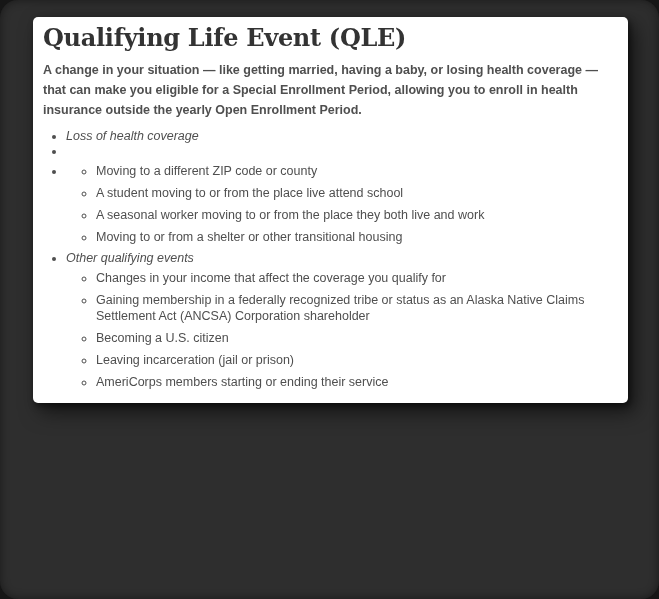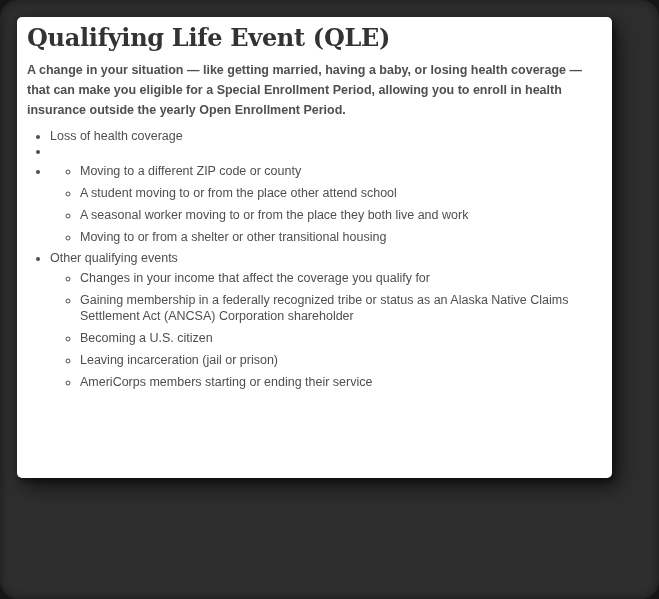--- a/index.html
+++ b/index.html
@@ -16,24 +16,24 @@
   }
   .frame {
     position: absolute;
     inset: 0;
     background: var(--frame, #2e2e2e);
     border-radius: 18px;
     box-shadow: inset 0 0 10px rgba(0,0,0,0.45);
   }
   .card {
     position: absolute;
-    left: 17px;
+    left: 33px;
     top: 17px;
     width: 595px;
-    height: 461px;
+    height: 386px;
     box-sizing: border-box;
     background: var(--card, #ffffff);
     border-radius: 5px;
     box-shadow: 7px 9px 20px rgba(0,0,0,0.55), 2px 3px 6px rgba(0,0,0,0.5);
     padding: 6px 10px 4px 10px;
     overflow: hidden;
   }
   h1.page-title {
     font-family: "DejaVu Serif", "Liberation Serif", serif;
     font-size: 24px;
@@ -56,20 +56,21 @@
     padding: 0 0 0 23px;
     font-size: 12.5px;
     color: var(--body, #4f4f4f);
   }
   li.category {
     line-height: 15px;
     margin: 0;
   }
   .category-label {
     line-height: 15px;
+    font-style: italic;
   }
   ul.sub-list {
     list-style: circle;
     margin: 4px 0 4px 0;
     padding: 0 0 0 30px;
   }
   li.example {
     line-height: 16px;
     margin: 0 0 6px 0;
   }
@@ -86,21 +87,21 @@
     <span class="category-label">Loss of health coverage</span>
   </li>
 
   <li class="category">
   </li>
 
   <li class="category">
     <ul class="sub-list">
   <li class="example">Moving to a different ZIP code or county</li>
 
-  <li class="example">A student moving to or from the place other attend school</li>
+  <li class="example">A student moving to or from the place live attend school</li>
 
   <li class="example">A seasonal worker moving to or from the place they both live and work</li>
 
   <li class="example">Moving to or from a shelter or other transitional housing</li>
 </ul>
   </li>
 
   <li class="category">
     <span class="category-label">Other qualifying events</span>
     <ul class="sub-list">

